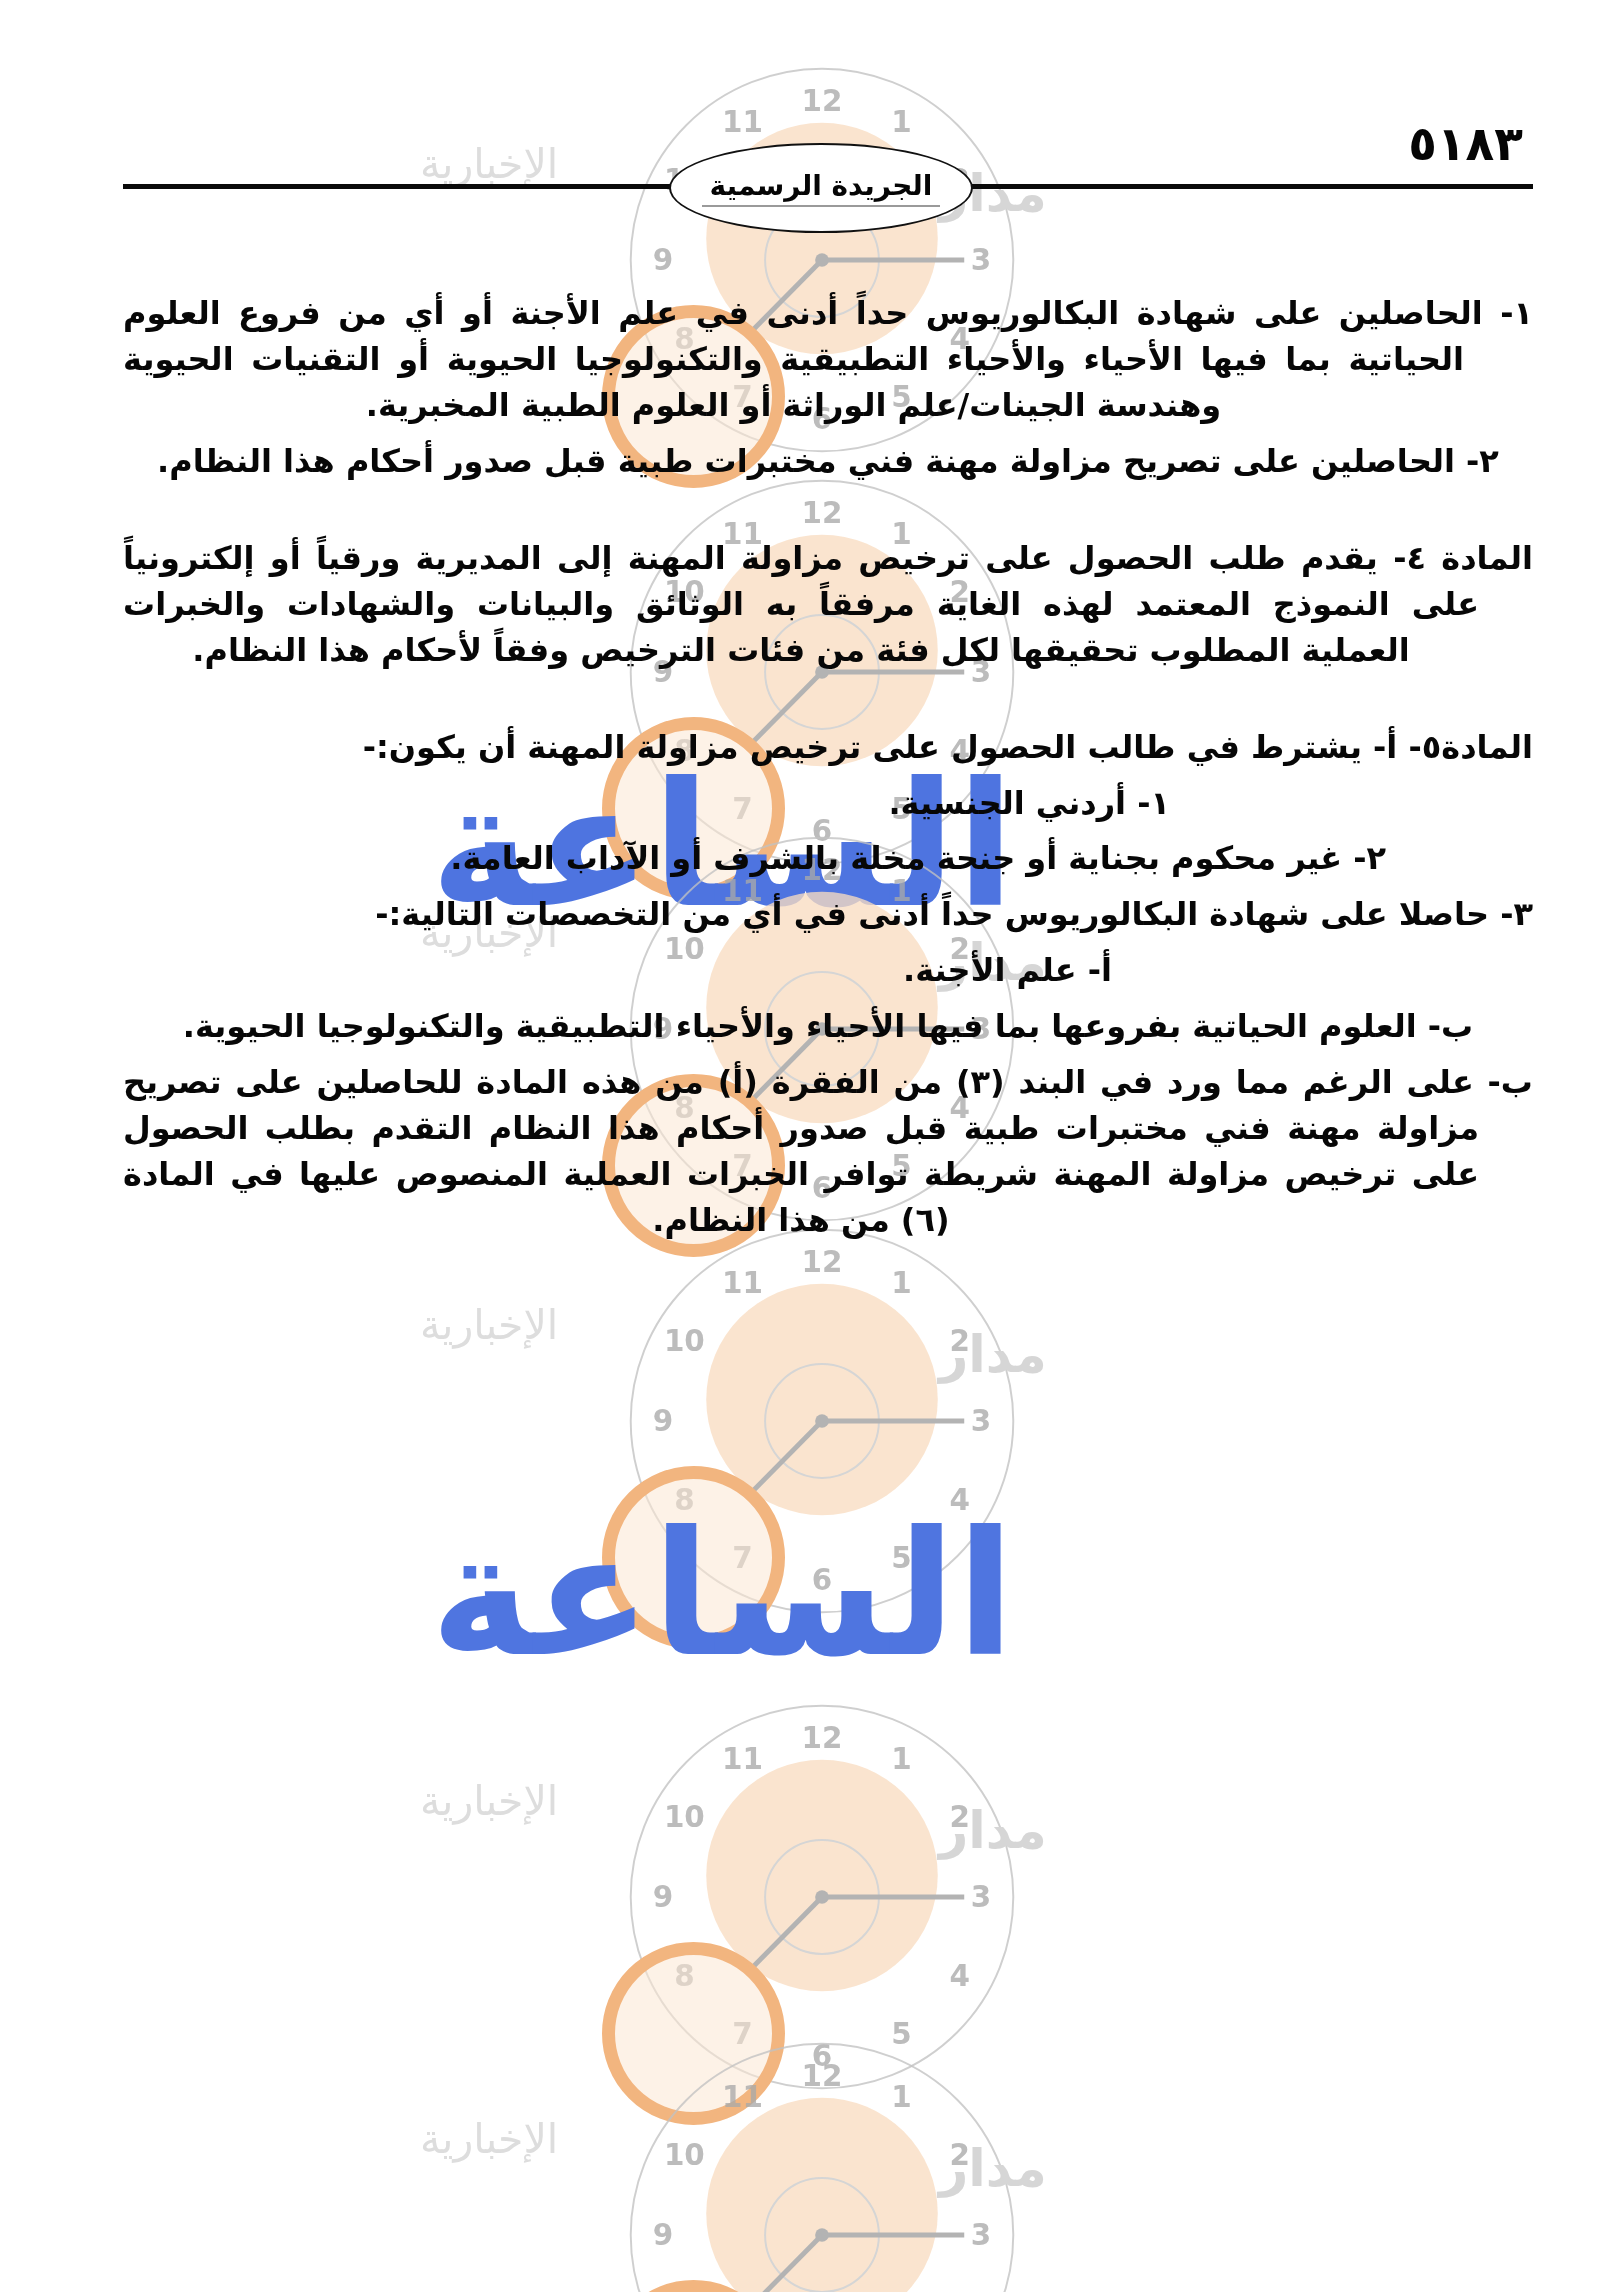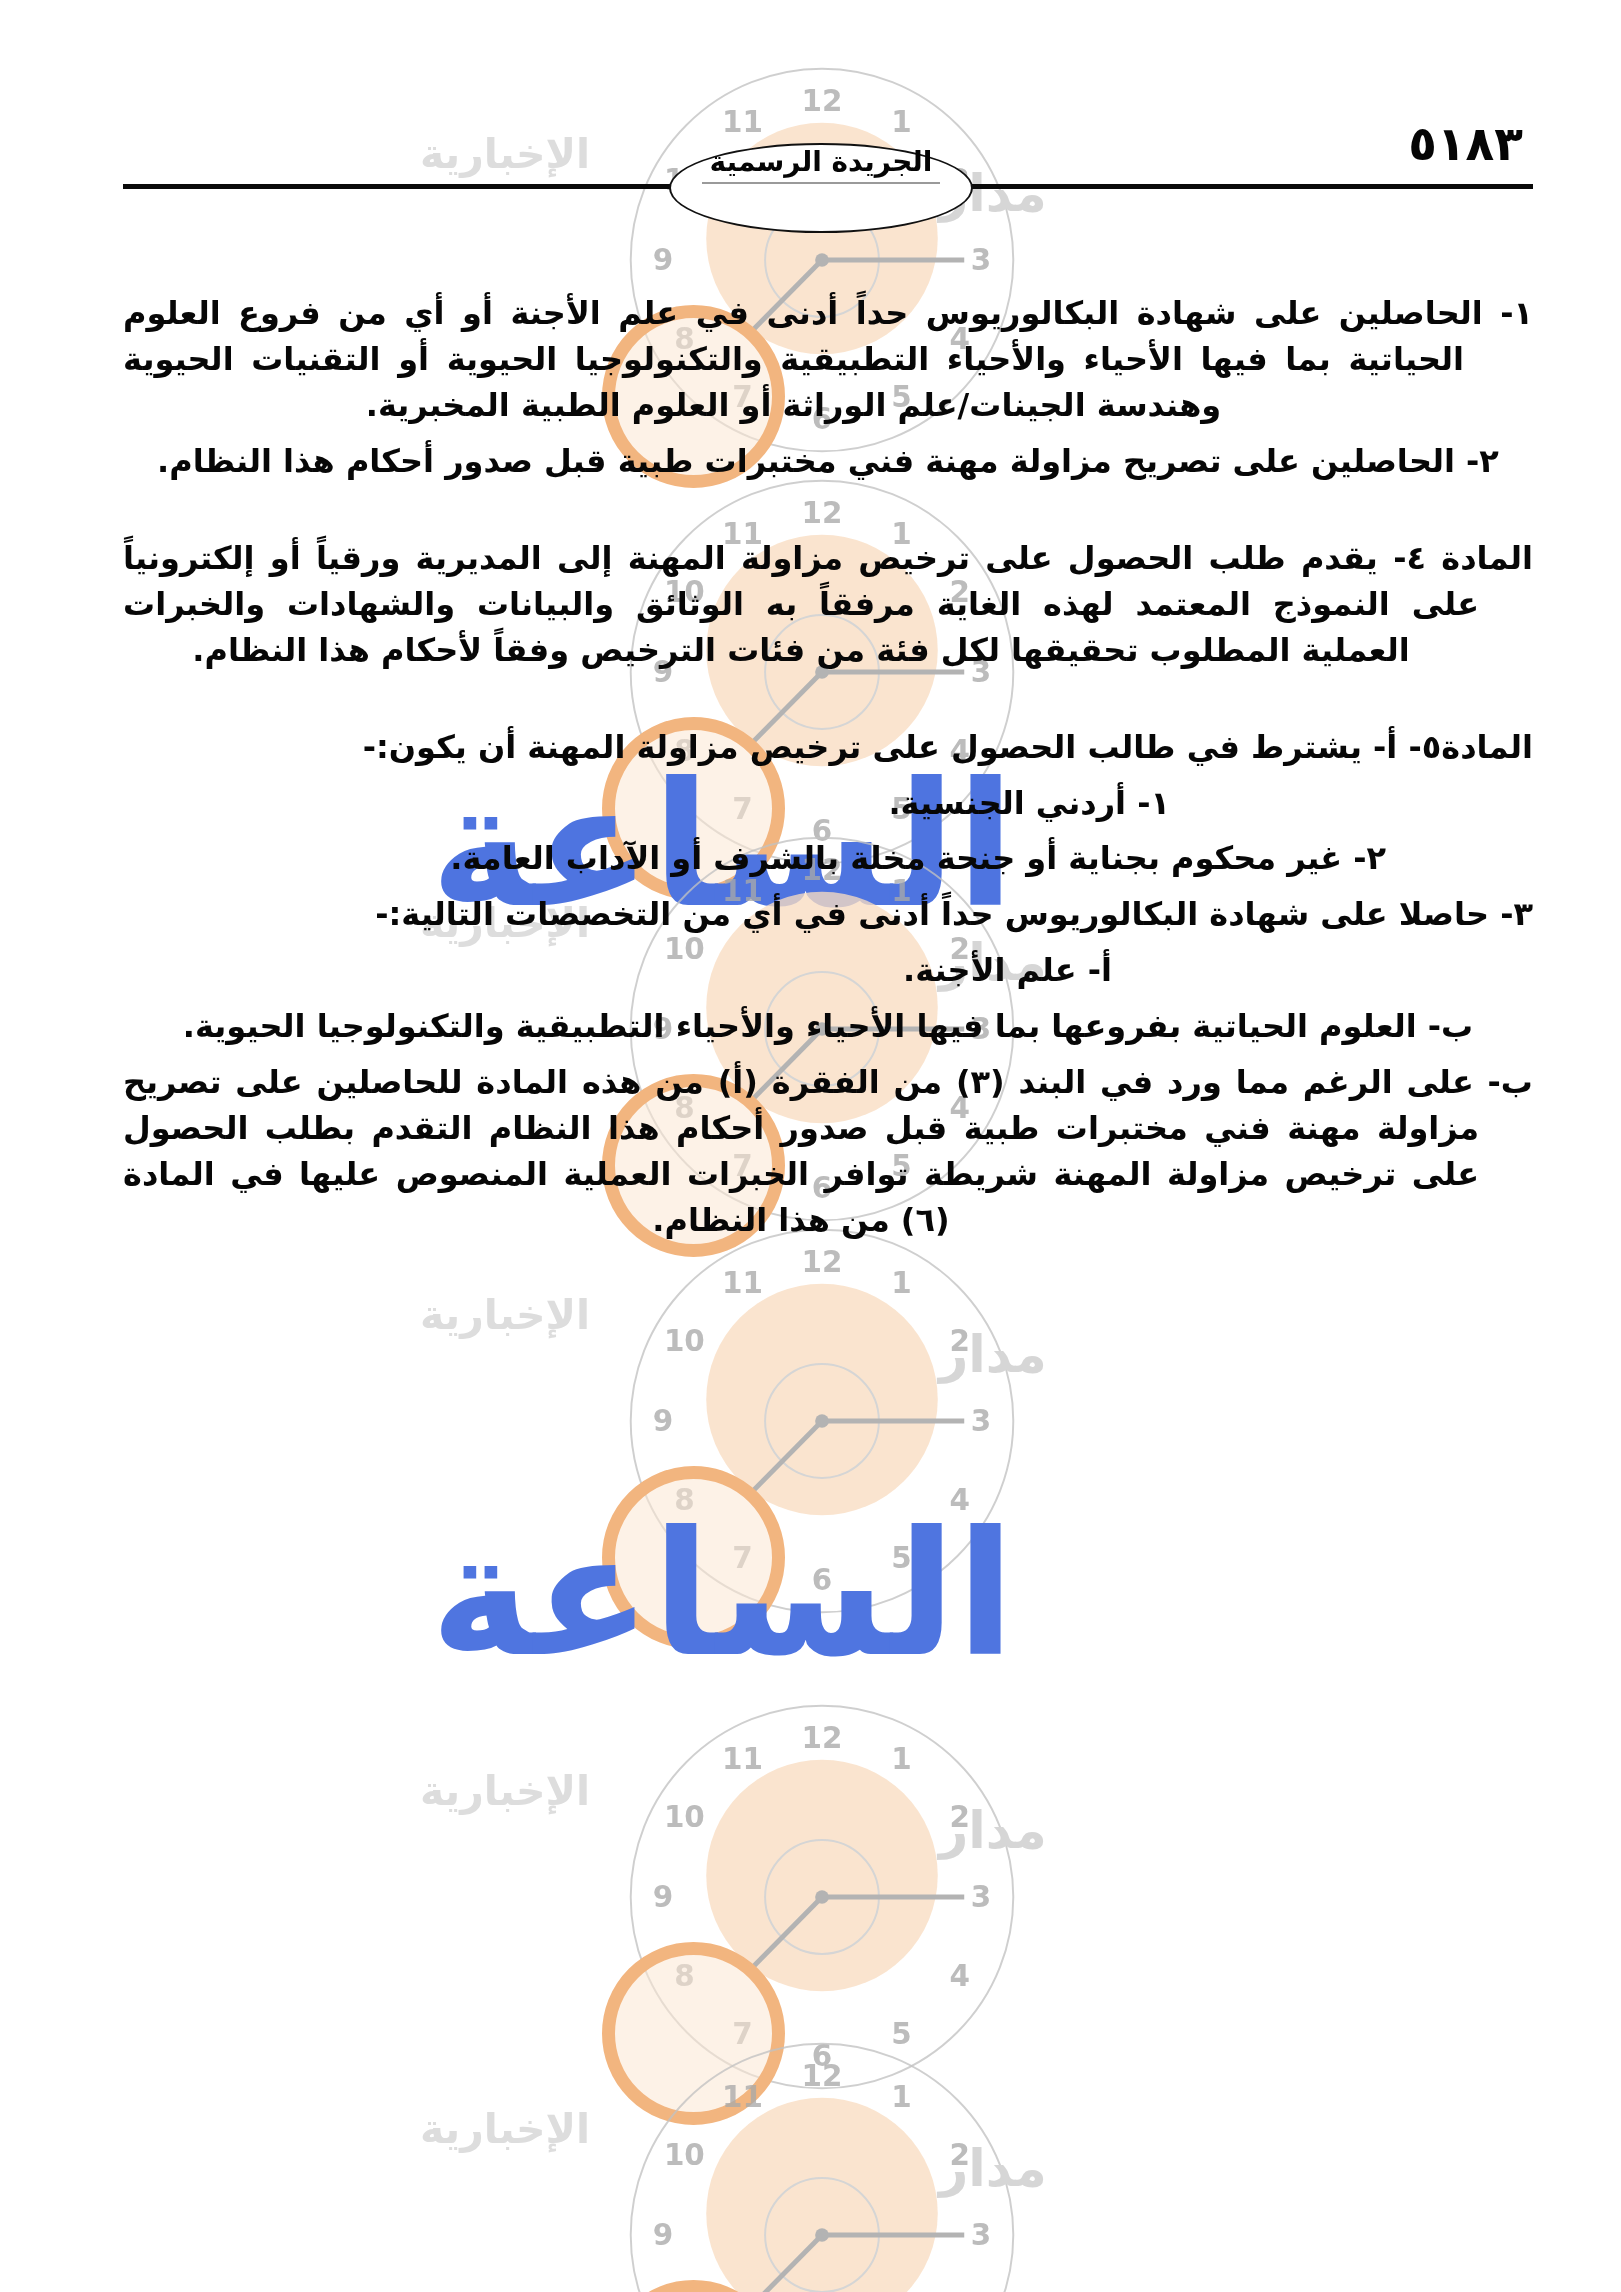--- a/index.html
+++ b/index.html
@@ -17,36 +17,36 @@
   #watermarks{position:absolute;inset:0;z-index:0;pointer-events:none;}
   .wm-group{position:absolute;width:412px;height:412px;opacity:.78;}
   .wm-clock{position:absolute;left:0;top:0;}
   .wm-ring{
     position:absolute;left:-13.7px;top:251px;
     width:157px;height:157px;
     border:13.7px solid #efa05b;border-radius:50%;
     background:rgba(250,224,198,.55);
   }
   .wm-madar{position:absolute;left:323px;top:110px;font-size:51px;color:#cbcbcb;font-weight:bold;white-space:nowrap;}
-  .wm-akhbar{position:absolute;left:-196px;top:76px;font-size:41px;color:#d3d3d3;font-weight:bold;white-space:nowrap;}
+  .wm-akhbar{position:absolute;left:-196px;top:86px;font-size:41px;color:#d3d3d3;font-weight:normal;white-space:nowrap;}
   .wm-ghost{position:absolute;left:-186px;top:294px;font-size:172px;color:#1d4ed8;font-weight:bold;white-space:nowrap;line-height:1;}
 
   
   .page-number{
     position:absolute;top:116px;right:98px;z-index:2;
     font-size:47px;font-weight:bold;color:#050505;letter-spacing:2px;
   }
   .header-rule{
     position:absolute;top:184px;right:88px;left:123px;height:4.9px;
     background:#0a0a0a;z-index:1;
   }
   .gazette-oval{
     position:absolute;top:143px;left:669px;width:304px;height:90px;z-index:2;
     border:2.9px solid #111;border-radius:50%;background:#fff;
-    display:flex;align-items:flex-start;justify-content:center;box-sizing:border-box;
+    display:flex;align-items:center;justify-content:center;box-sizing:border-box;
   }
   .gazette-oval span{
     font-size:28px;font-weight:bold;color:#050505;
     border-bottom:2px solid #9a9a9a;padding:0 7.8px 3.9px;
   }
 
   
   #doc-body{
     position:absolute;top:290px;right:88px;left:123px;z-index:1;
     color:#070707;

